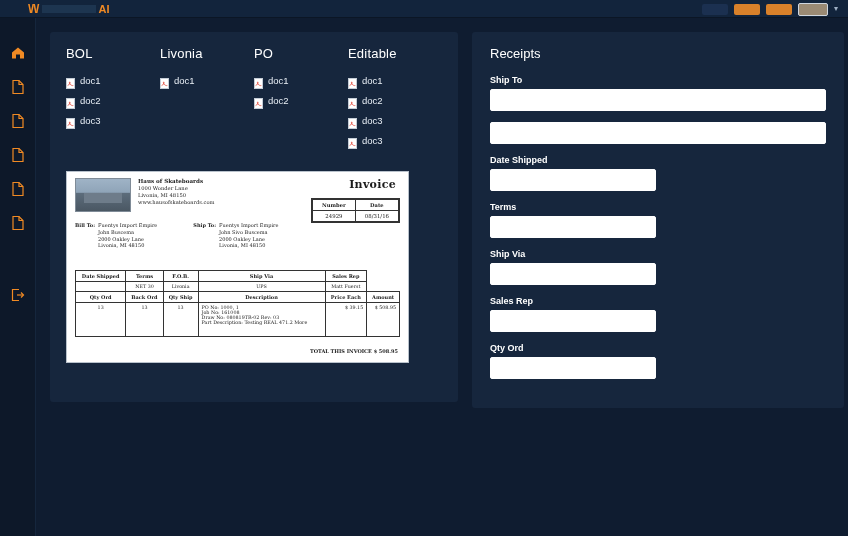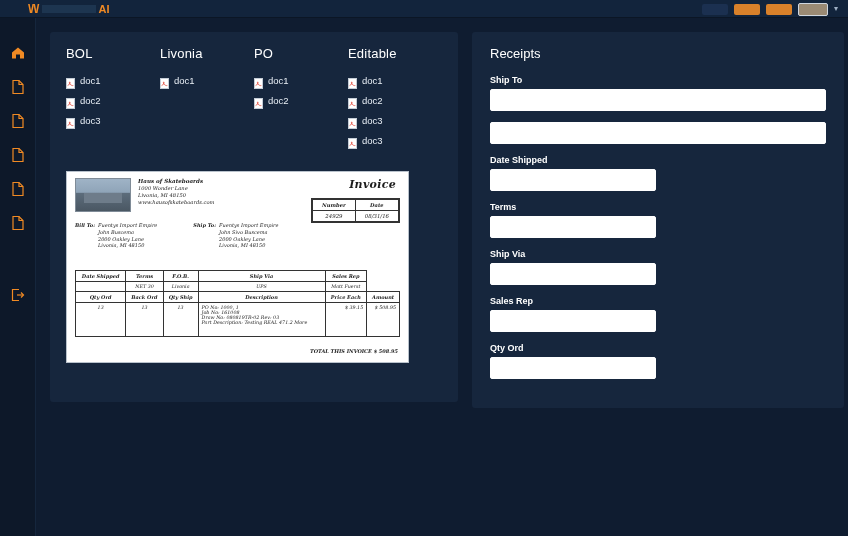--- a/index.html
+++ b/index.html
@@ -145,21 +145,20 @@
 
   
   .preview-wrap {
     margin-top: 16px;
     width: 343px; height: 192px;
     background: #ffffff;
     border: 1px solid #b9c2cc;
     overflow: hidden;
     position: relative;
     cursor: pointer;
-    font-style: italic;
   }
   .inv {
     position: absolute; inset: 0;
     padding: 6px 8px;
     color: #1c1c1c;
     font-family: "DejaVu Serif", serif;
   }
   .inv-top { display: flex; align-items: flex-start; }
   .inv-photo {
     width: 56px; height: 34px;

